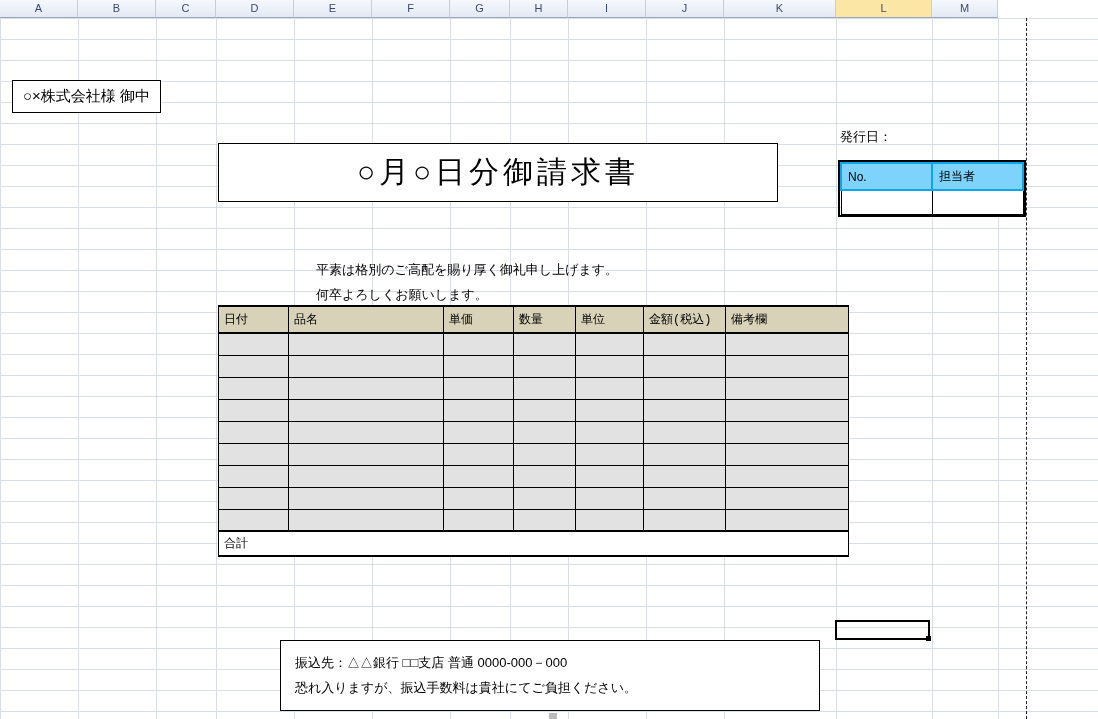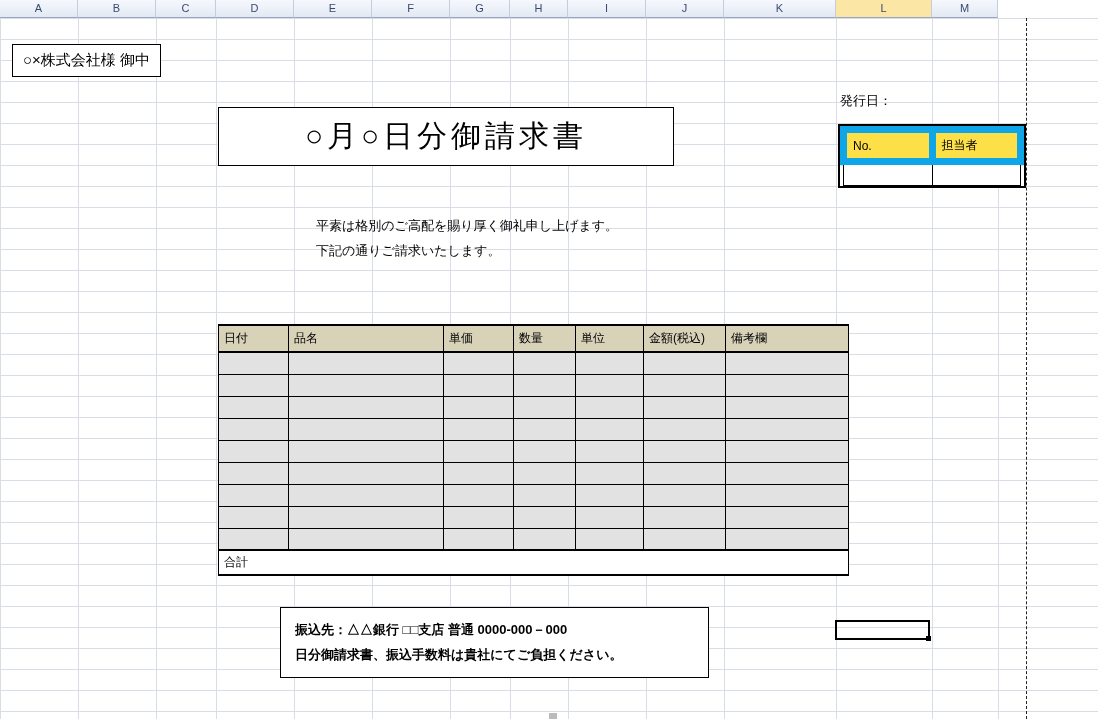--- a/index.html
+++ b/index.html
@@ -65,20 +65,21 @@
   .pagebreak {
     position: absolute;
     top: 18px;
     bottom: 0;
     border-left: 1px dashed #222;
   }
   
   .cellbox {
     position: absolute;
     font-size: 13px;
+    margin-top: 36px;
   }
   .addressee {
     border: 1px solid #000;
     padding: 6px 10px;
     font-size: 15px;
     background: #fff;
   }
   .title {
     border: 1px solid #000;
     text-align: center;
@@ -91,22 +92,22 @@
     font-size: 13px;
   }
   .nohead {
     border: 2px solid #000;
   }
   .nohead table {
     border-collapse: collapse;
     width: 100%;
   }
   .nohead th {
-    background: #fde047;
-    border: 7px solid #0ea5e9;
+    background: #7dd3fc;
+    border: 2px solid #0ea5e9;
     font-weight: normal;
     text-align: left;
     padding: 4px 6px;
     font-size: 12px;
   }
   .nohead td {
     border: 1px solid #000;
     height: 24px;
     background: #fff;
   }
@@ -248,45 +249,45 @@
       <div class="hline" style="top: 630px;"></div>
       <div class="hline" style="top: 651px;"></div>
       <div class="hline" style="top: 672px;"></div>
       <div class="hline" style="top: 693px;"></div>
     </div>
 
   <div class="pagebreak" id="pagebreak" style="left: 1026px;"></div>
 
   <div class="cellbox addressee" style="left:12px; top:44px;">○×株式会社様  御中</div>
 
-  <div class="cellbox title" style="left:218px; top:107px; width:456px;">○月○日分御請求書</div>
+  <div class="cellbox title" style="left:218px; top:107px; width:560px;">○月○日分御請求書</div>
 
   <div class="cellbox issue-label" style="left:840px; top:92px;">発行日：</div>
 
   <div class="cellbox nohead" style="left:838px; top:124px; width:188px;">
     <table>
       <tbody>
           <tr>
         <th style="width:50%;">No.</th>
         <th style="width:50%;">担当者</th>
       </tr>
       <tr>
         <td></td>
         <td></td>
       </tr>
     </tbody>
       </table>
   </div>
 
-  <div class="cellbox greeting" style="left:316px; top:214px;">
+  <div class="cellbox greeting" style="left:316px; top:222px;">
     <div>平素は格別のご高配を賜り厚く御礼申し上げます。</div>
-    <div>下記の通りご請求いたします。</div>
+    <div>何卒よろしくお願いします。</div>
   </div>
 
-  <table class="invtable outer-tb" style="left:218px; top:324px;" id="invtable">
+  <table class="invtable outer-tb" style="left:218px; top:305px;font-family:Liberation Mono, monospace;" id="invtable">
     <thead>
       <tr>
         <th style="width:70px;">日付</th>
         <th style="width:155px;">品名</th>
         <th style="width:70px;">単価</th>
         <th style="width:62px;">数量</th>
         <th style="width:68px;">単位</th>
         <th style="width:82px;">金額(税込)</th>
         <th style="width:123px;">備考欄</th>
       </tr>
@@ -374,23 +375,23 @@
           <td></td>
         </tr>
       </tbody>
     <tfoot>
       <tr>
         <td colspan="7">合計</td>
       </tr>
     </tfoot>
   </table>
 
-  <div class="bankbox" style="left:280px; top:607px; width:429px;font-weight:bold;">
+  <div class="bankbox" style="left:280px; top:640px; width:540px;">
     <div>振込先：△△銀行  □□支店  普通  0000-000－000</div>
-    <div>日分御請求書、振込手数料は貴社にてご負担ください。</div>
+    <div>恐れ入りますが、振込手数料は貴社にてご負担ください。</div>
   </div>
 
   <div class="active-cell" id="active" style="left: 835px; top: 620px; width: 95px; height: 20px;">
     <div class="drag-handle"></div>
   </div>
 
   <div class="sheet-split"></div>
 
 </div>
 

